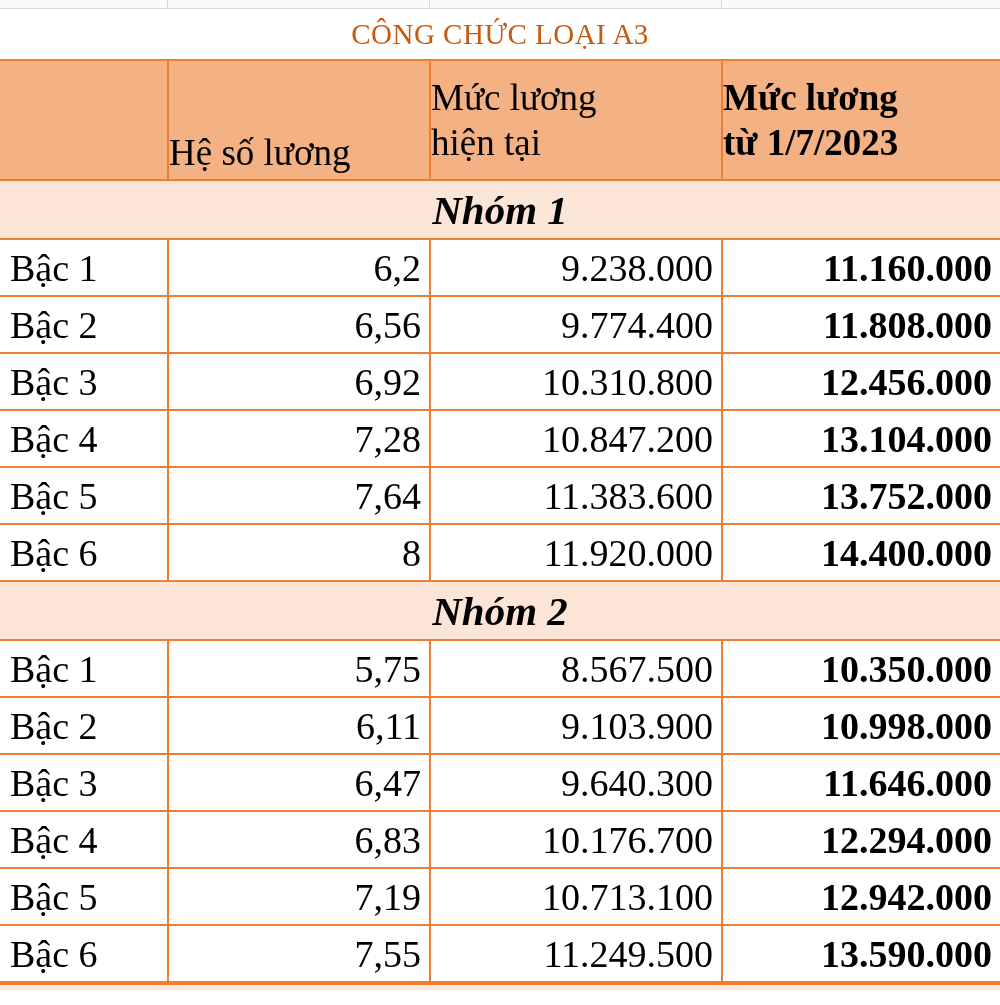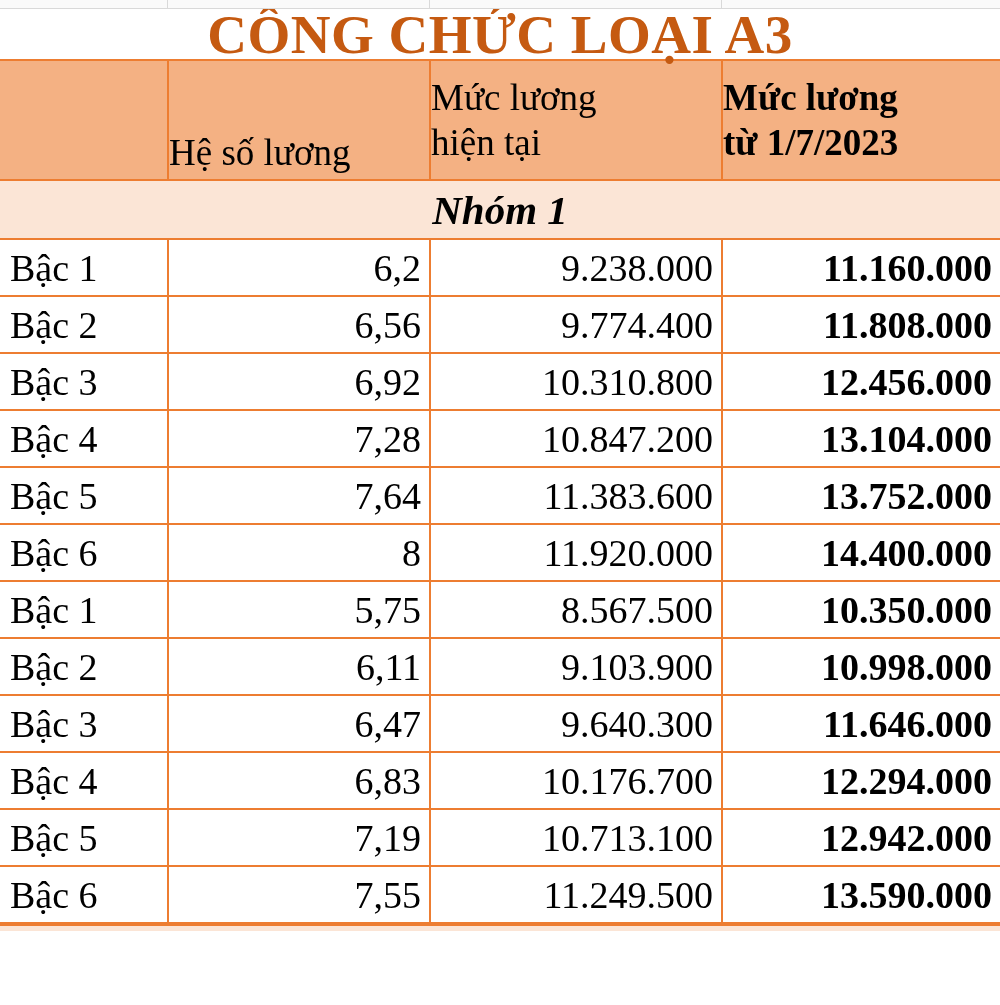--- a/index.html
+++ b/index.html
@@ -13,21 +13,21 @@
   .top-strip {
     height: 8px; background: #fafafa;
     border-bottom: 1px solid #d9d9d9;
     position: relative;
   }
   .top-strip .tick { position: absolute; top: 0; width: 1px; height: 8px; background: #d9d9d9; }
   .tick-1 { left: 167px; } .tick-2 { left: 429px; } .tick-3 { left: 721px; }
 
   .title-row { height: 50px; display: flex; align-items: center; justify-content: center; }
   .page-title {
-    font-size: 55px; font-weight: bold; color: #C55A11;
+    font-size: 29px; font-weight: normal; color: #C55A11;
     line-height: 1; white-space: nowrap; letter-spacing: 0.5px;
   }
 
   table.salary { width: 1000px; border-collapse: collapse; table-layout: fixed; }
   col.c1 { width: 168px; } col.c2 { width: 262px; }
   col.c3 { width: 292px; } col.c4 { width: 278px; }
 
   th, td { padding: 0; overflow: hidden; }
   tr > *:first-child { border-left: none !important; }
   tr > *:last-child  { border-right: none !important; }
@@ -133,20 +133,23 @@
       <td class="num">7,64</td>
       <td class="num">11.383.600</td>
       <td class="num new">13.752.000</td>
     </tr>
     <tr class="data">
       <td class="level">Bậc 6</td>
       <td class="num">8</td>
       <td class="num">11.920.000</td>
       <td class="num new">14.400.000</td>
     </tr>
+    <tr class="band">
+      <td colspan="4">Nhóm 2</td>
+    </tr>
     <tr class="data">
       <td class="level">Bậc 1</td>
       <td class="num">5,75</td>
       <td class="num">8.567.500</td>
       <td class="num new">10.350.000</td>
     </tr>
     <tr class="data">
       <td class="level">Bậc 2</td>
       <td class="num">6,11</td>
       <td class="num">9.103.900</td>

